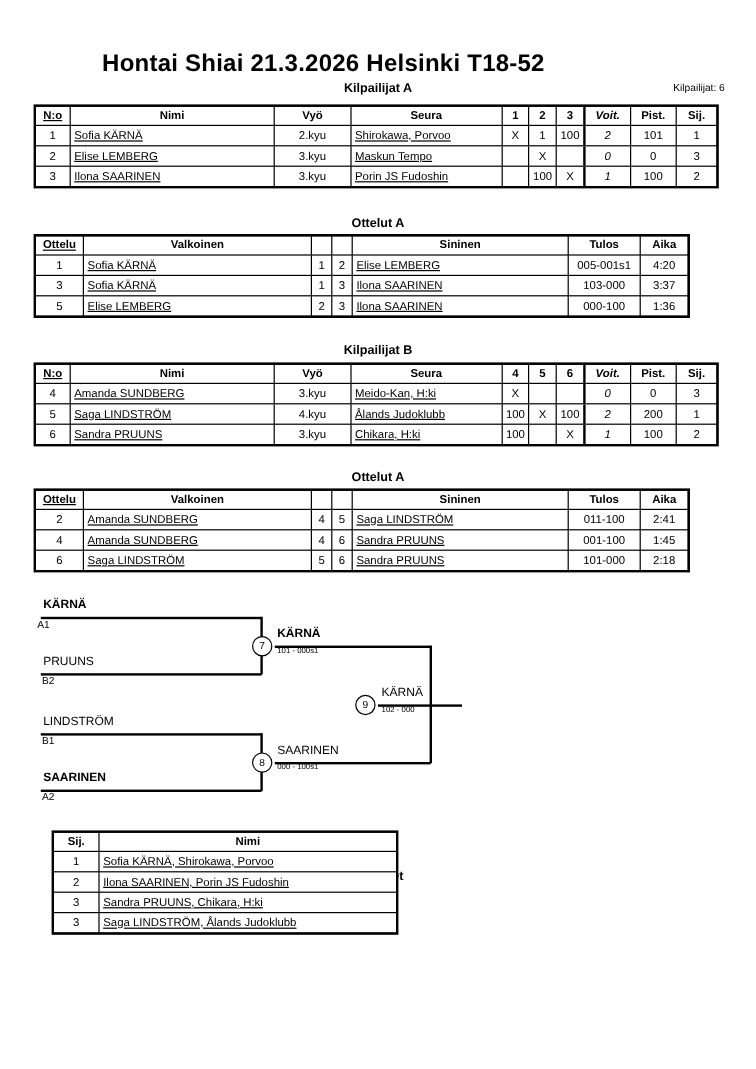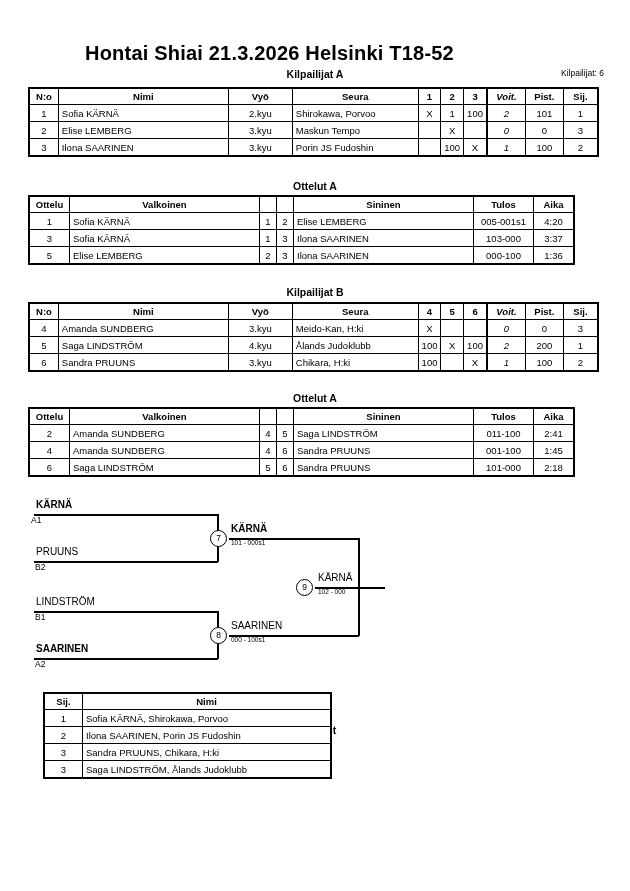--- a/index.html
+++ b/index.html
@@ -61,21 +61,21 @@
   .tbl th {
     font-weight: bold;
     text-align: center;
     height: 15px;
   }
   .outer {
     outline: 2px solid #000;
     outline-offset: -1px;
   }
   .c  { text-align: center; }
-  .l  { text-align: left; }
+  .l  { text-align: left; text-decoration: underline; }
   .b  { font-weight: bold; }
   .thick-l { border-left: 2px solid #000 !important; font-style: italic; }
 
   
   .bracket { position: absolute; left: 0; top: 493px; width: 630px; height: 185px; }
   .bk-line { position: absolute; background: #000; }
   .bk-h { height: 1.5px; }
   .bk-v { width: 1.5px; }
   .bk-name {
     position: absolute;

